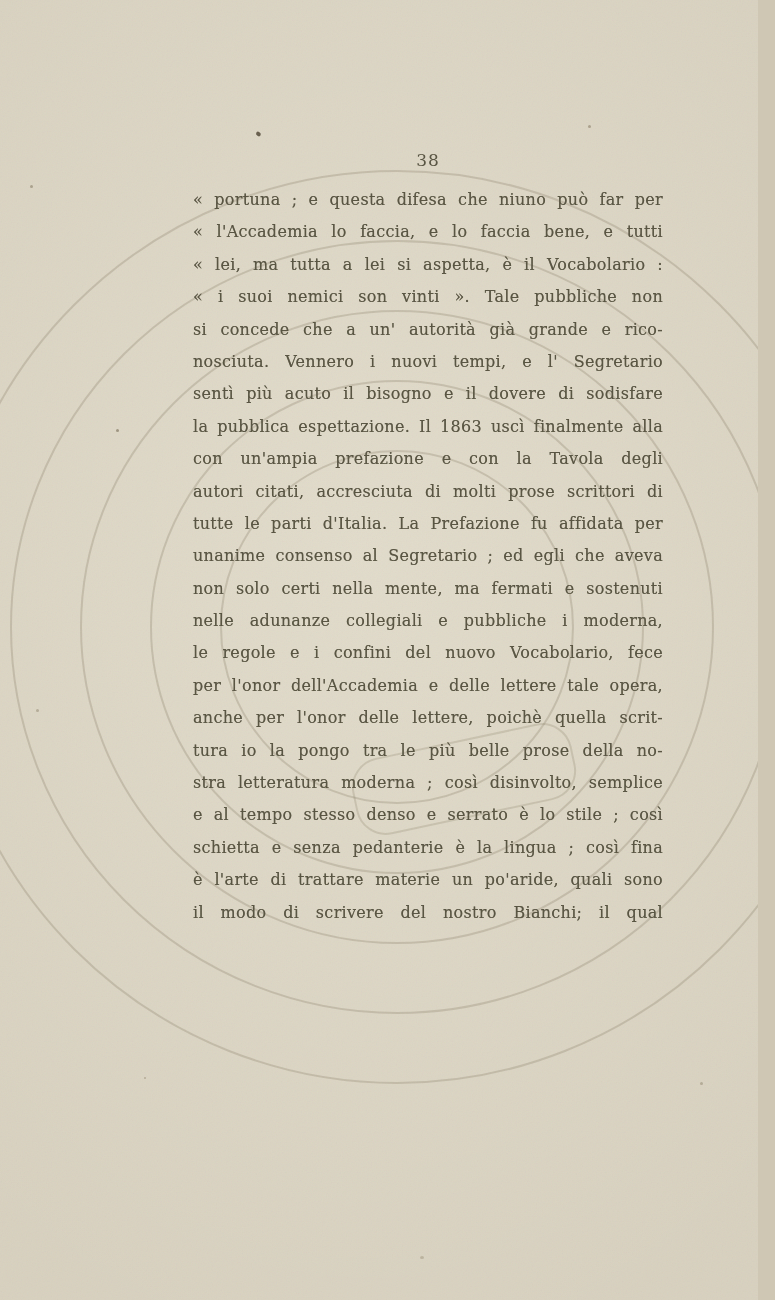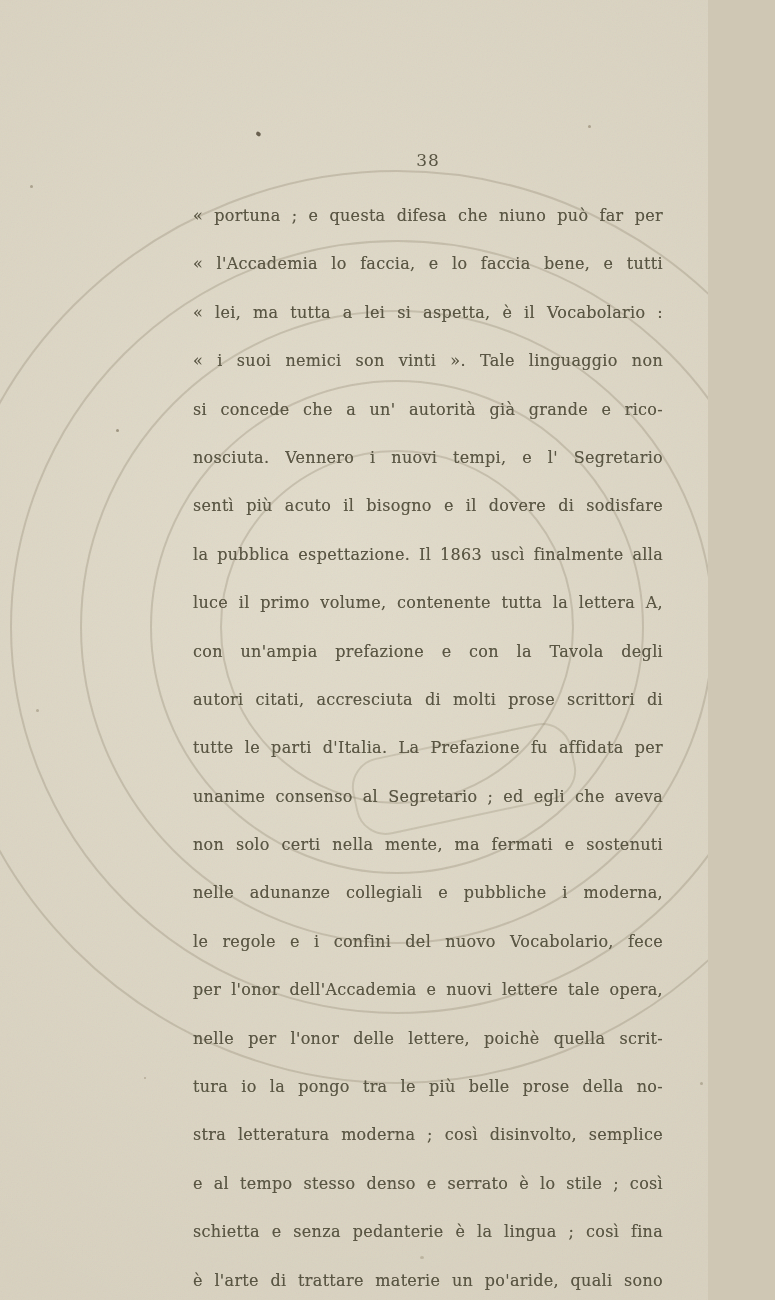--- a/index.html
+++ b/index.html
@@ -2,26 +2,25 @@
 <html><head>
 <meta charset="utf-8">
 <style>
   html,body{margin:0;padding:0;}
   body{
     width:775px;height:1300px;overflow:hidden;
     font-family:"DejaVu Serif","Liberation Serif",serif;
     background:#cfc7b4;
   }
   .page{
-    position:relative;width:679px;height:1300px;overflow:hidden;
+    position:relative;width:758px;height:1300px;overflow:hidden;
     background:
       radial-gradient(ellipse 900px 1200px at 48% 42%, rgba(255,252,238,0.25), rgba(0,0,0,0) 70%),
       radial-gradient(ellipse 1400px 1900px at 50% 50%, #d8d1bf 55%, #cdc5b0 100%);
     background-color:#d5cebc;
-    padding-left:29px;
   }
   
   .ring{
     position:absolute;border:2px solid rgba(124,112,87,0.26);
     border-radius:50%;pointer-events:none;
   }
   .ribbon{
     position:absolute;left:352px;top:740px;width:220px;height:74px;
     border:2px solid rgba(124,112,87,0.22);border-radius:30px;
     transform:rotate(-12deg);pointer-events:none;
@@ -35,21 +34,20 @@
   
   .text{
     position:absolute;left:193px;top:184px;width:470px;
     font-size:16px;line-height:32.4px;color:#56523f;
     letter-spacing:0.3px;
     text-shadow:0 0 0.5px rgba(86,82,63,0.55);
   }
   .line{
     text-align:justify;text-align-last:justify;text-justify:inter-word;
     height:32.4px;
-    margin-top:16px;
   }
   
   .speck{position:absolute;border-radius:50%;pointer-events:none;}
   .grain{position:absolute;left:0;top:0;opacity:0.07;pointer-events:none;}
 </style>
 </head>
 <body>
 
 <div class="page">
 
@@ -61,35 +59,34 @@
     <div class="ring" style="left:220px;top:450px;width:350px;height:350px;"></div>
     <div class="ribbon"></div>
   </div>
 
   <div class="pagenum">38</div>
 
   <div class="text">
     <div class="line">« portuna ; e questa difesa che niuno può far per</div>
     <div class="line">« l'Accademia lo faccia, e lo faccia bene, e tutti</div>
     <div class="line">« lei, ma tutta a lei si aspetta, è il Vocabolario :</div>
-    <div class="line">« i suoi nemici son vinti ». Tale linguaggio non</div>
+    <div class="line">« i suoi nemici son vinti ». Tale pubbliche non</div>
     <div class="line">si concede che a un' autorità già grande e rico-</div>
     <div class="line">nosciuta. Vennero i nuovi tempi, e l' Segretario</div>
     <div class="line">sentì più acuto il bisogno e il dovere di sodisfare</div>
     <div class="line">la pubblica espettazione. Il 1863 uscì finalmente alla</div>
-    <div class="line">luce il primo volume, contenente tutta la lettera A,</div>
     <div class="line">con un'ampia prefazione e con la Tavola degli</div>
     <div class="line">autori citati, accresciuta di molti prose scrittori di</div>
     <div class="line">tutte le parti d'Italia. La Prefazione fu affidata per</div>
     <div class="line">unanime consenso al Segretario ; ed egli che aveva</div>
     <div class="line">non solo certi nella mente, ma fermati e sostenuti</div>
     <div class="line">nelle adunanze collegiali e pubbliche i moderna,</div>
     <div class="line">le regole e i confini del nuovo Vocabolario, fece</div>
-    <div class="line">per l'onor dell'Accademia e nuovi lettere tale opera,</div>
-    <div class="line">nelle per l'onor delle lettere, poichè quella scrit-</div>
+    <div class="line">per l'onor dell'Accademia e delle lettere tale opera,</div>
+    <div class="line">anche per l'onor delle lettere, poichè quella scrit-</div>
     <div class="line">tura io la pongo tra le più belle prose della no-</div>
     <div class="line">stra letteratura moderna ; così disinvolto, semplice</div>
     <div class="line">e al tempo stesso denso e serrato è lo stile ; così</div>
     <div class="line">schietta e senza pedanterie è la lingua ; così fina</div>
     <div class="line">è l'arte di trattare materie un po'aride, quali sono</div>
     <div class="line">il modo di scrivere del nostro Bianchi; il qual</div>
   </div>
 
   <div class="speck" style="left:256px;top:132px;width:5px;height:4px;background:rgba(72,62,44,0.8);transform:rotate(35deg);border-radius:40% 60% 50% 50%;"></div>
   <div class="speck" style="left:588px;top:125px;width:3px;height:3px;background:rgba(110,95,70,0.45);"></div>

